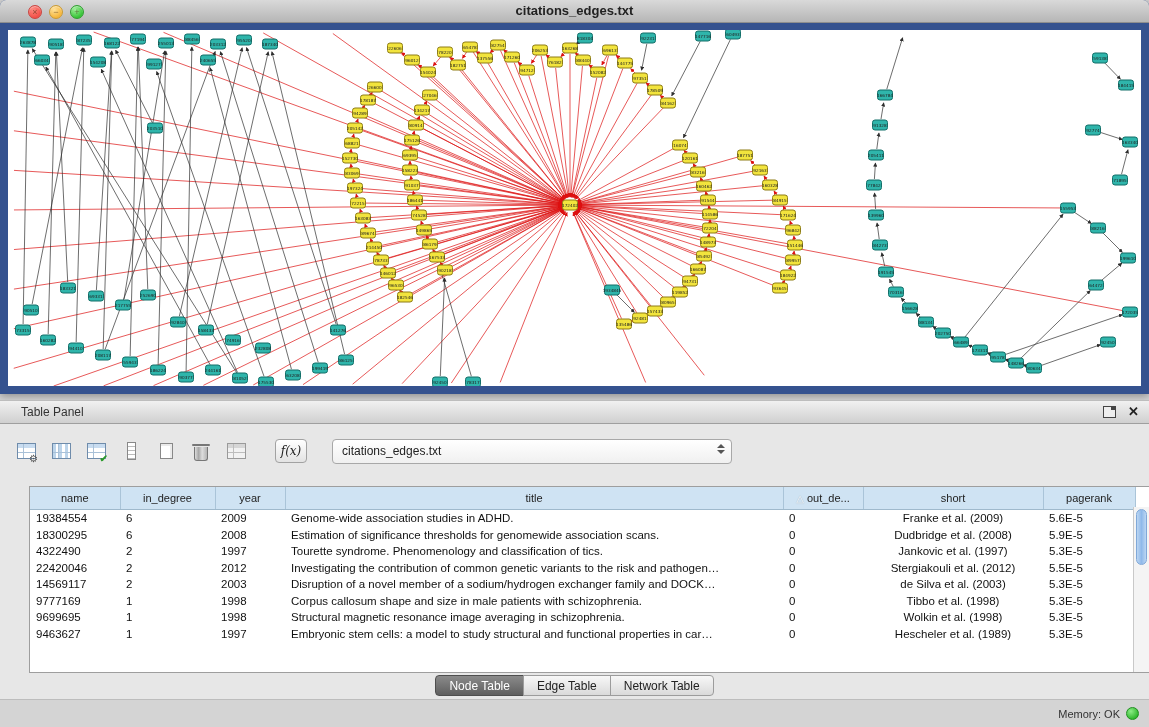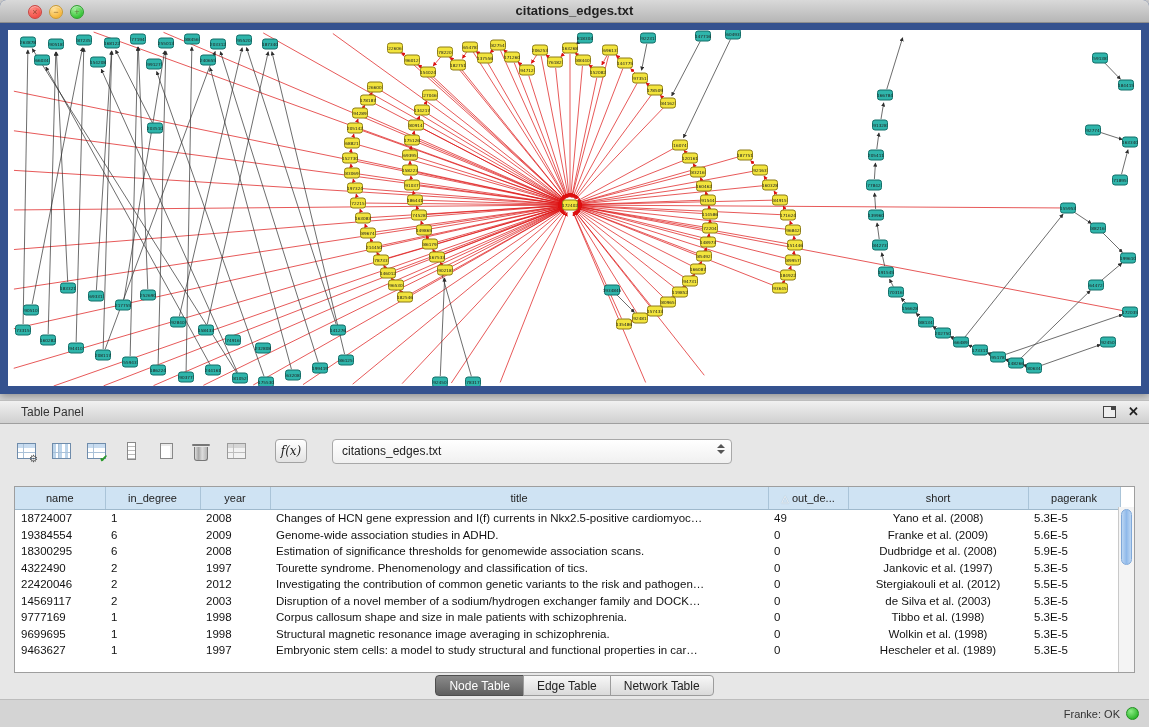--- a/index.html
+++ b/index.html
@@ -46,21 +46,21 @@
   .mini-trash::before{content:"";position:absolute;left:-3px;right:-3px;top:-3px;height:2px;background:#777;border-radius:1px;}
   #fx-btn{margin-left:16px;width:32px;height:24px;border:1px solid #a2a2a2;border-radius:4px;background:linear-gradient(#ffffff,#e3e3e3);font-family:"DejaVu Serif",serif;font-style:italic;font-size:12px;color:#222;display:inline-flex;align-items:center;justify-content:center;}
   #table-dd{margin-left:14px;width:398px;height:23px;border:1px solid #a8a8a8;border-radius:4px;background:linear-gradient(#ffffff,#f0f0f0);display:flex;align-items:center;position:relative;}
   #table-dd .dd-val{font-size:12px;color:#222;padding-left:9px;}
   .dd-arrows{position:absolute;right:6px;top:4px;display:flex;flex-direction:column;gap:2px;}
   .dd-arrows b{width:0;height:0;border-left:4px solid transparent;border-right:4px solid transparent;}
   .dd-arrows b.up{border-bottom:4px solid #555;}
   .dd-arrows b.down{border-top:4px solid #555;}
 
   
-  #table-wrap{position:absolute;left:14px;top:62px;width:1121px;height:187px;background:#fff;border:1px solid #9e9e9e;box-sizing:border-box;overflow:hidden;}
+  #table-wrap{position:absolute;left:29px;top:62px;width:1121px;height:187px;background:#fff;border:1px solid #9e9e9e;box-sizing:border-box;overflow:hidden;}
   #node-table{border-collapse:collapse;table-layout:fixed;width:1105px;}
   #node-table th{height:20px;background:#cfe3f3;border-right:1px solid #aac4d8;border-bottom:1px solid #9fb9cc;font-size:11px;font-weight:normal;color:#222;text-align:center;overflow:hidden;white-space:nowrap;}
   #node-table td{height:16.5px;font-size:11.5px;color:#111;padding:0 2px 0 6px;overflow:hidden;white-space:nowrap;text-overflow:clip;}
   #node-table td:nth-child(6){text-align:center;padding-left:2px;}
   .sort-tri{color:#fff;text-shadow:0 0 1px #7792a8;margin-right:3px;font-size:10px;}
   #vscroll{position:absolute;right:0;top:20px;bottom:0;width:15px;background:#f4f4f4;border-left:1px solid #c9c9c9;}
   #vthumb{margin:2px;height:54px;border-radius:6px;background:linear-gradient(90deg,#bcd6f2,#8fb9ea 50%,#bcd6f2);border:1px solid #7fa8d9;}
 
   
   #tabbar{position:absolute;left:0;top:251px;width:1149px;height:22px;display:flex;justify-content:center;}
@@ -693,29 +693,20 @@
               <th><span>in_degree</span></th>
               <th><span>year</span></th>
               <th><span>title</span></th>
               <th><span class="sort-tri">△</span><span>out_de...</span></th>
               <th><span>short</span></th>
               <th><span>pagerank</span></th>
             </tr>
           </thead>
         <tbody id="tbody">
             <tr>
-              <td>18724007</td>
-              <td>1</td>
-              <td>2008</td>
-              <td>Changes of HCN gene expression and I(f) currents in Nkx2.5-positive cardiomyoc…</td>
-              <td>49</td>
-              <td>Yano et al. (2008)</td>
-              <td>5.3E-5</td>
-            </tr>
-            <tr>
               <td>19384554</td>
               <td>6</td>
               <td>2009</td>
               <td>Genome-wide association studies in ADHD.</td>
               <td>0</td>
               <td>Franke et al. (2009)</td>
               <td>5.6E-5</td>
             </tr>
             <tr>
               <td>18300295</td>
@@ -788,17 +779,17 @@
     </div>
 
     <div id="tabbar">
       <button class="tab active">Node Table</button>
       <button class="tab">Edge Table</button>
       <button class="tab">Network Table</button>
     </div>
   </div>
 
   <footer id="statusbar">
-    <span class="txt">Franke: OK</span>
+    <span class="txt">Memory: OK</span>
     <span class="mem-dot"></span>
   </footer>
 
 </div>
 
 </body></html>

